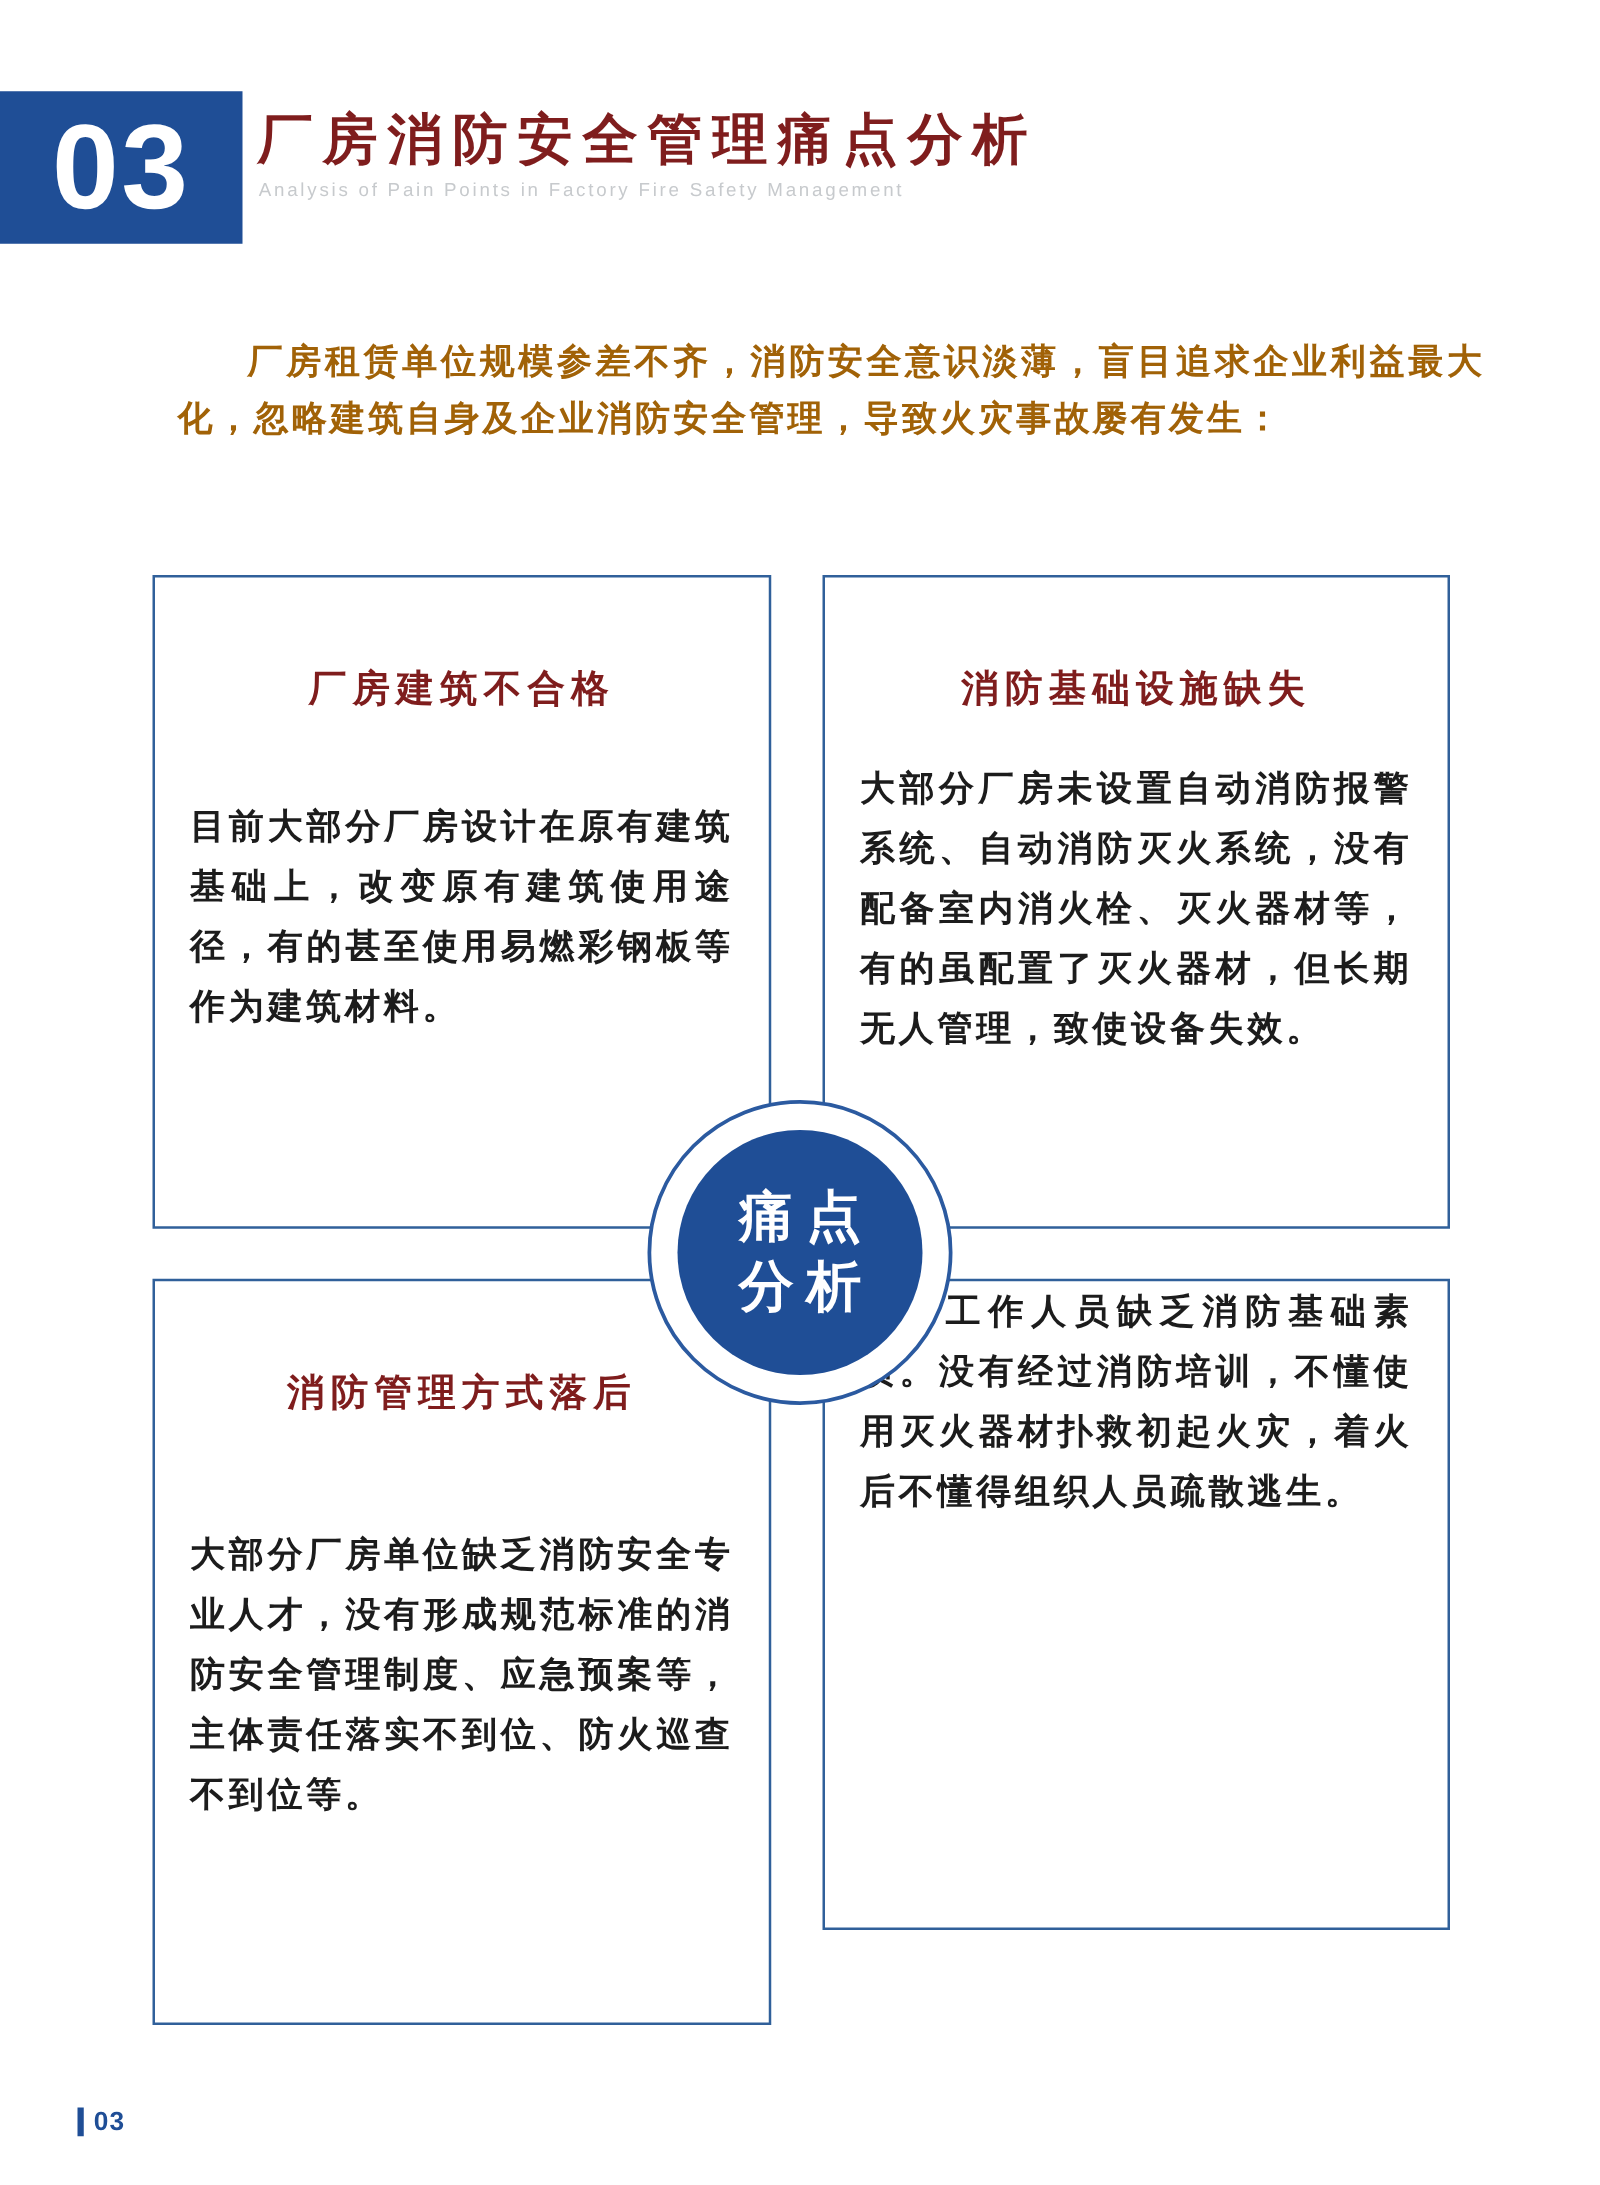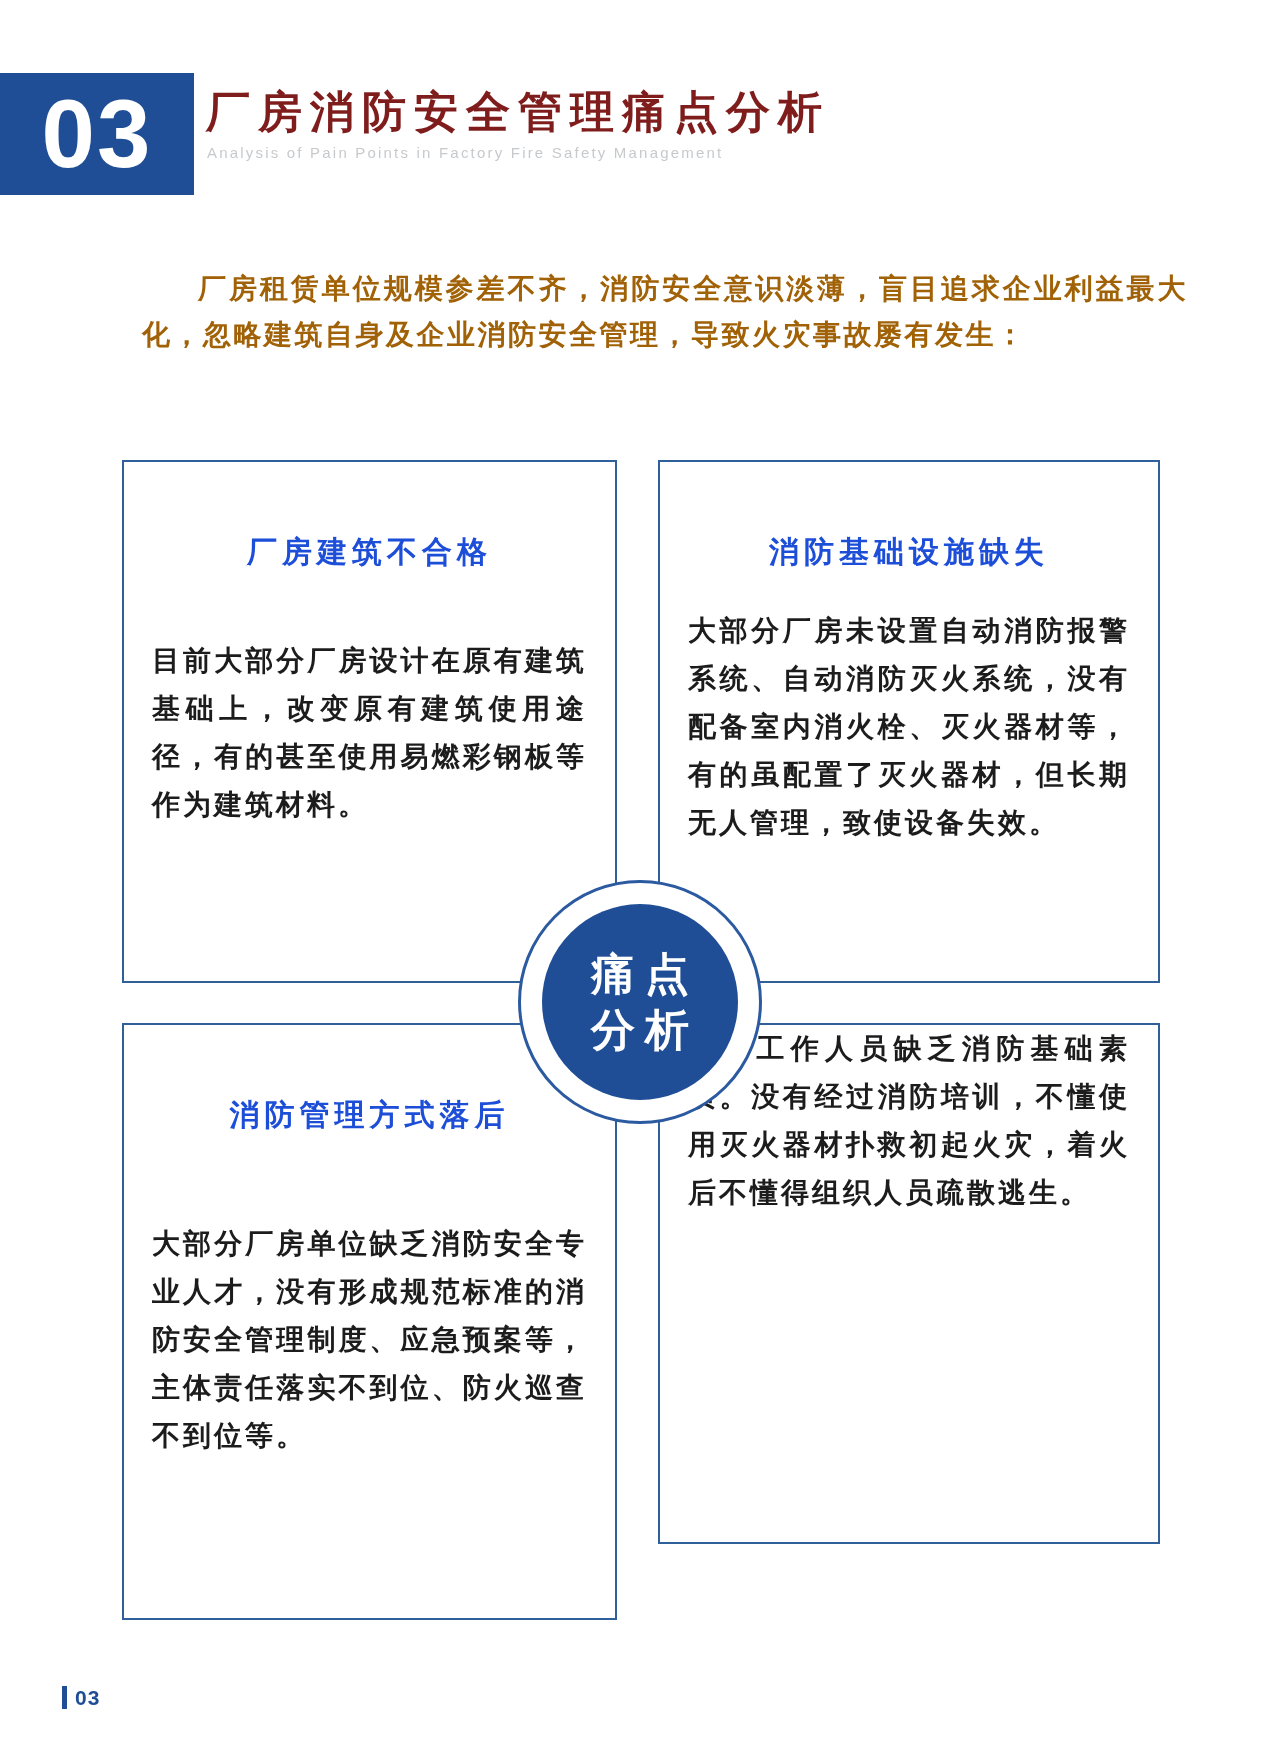--- a/index.html
+++ b/index.html
@@ -37,21 +37,21 @@
   .card{
     position:absolute;background:#ffffff;border:2px solid #30609a;
     box-sizing:border-box;z-index:1;
   }
   .card-tl{left:122px;top:460px;width:495px;height:523px;}
   .card-tr{left:658px;top:460px;width:502px;height:523px;}
   .card-bl{left:122px;top:1023px;width:495px;height:597px;}
   .card-br{left:658px;top:1023px;width:502px;height:521px;}
   .card h2{
     margin:70px 0 0;text-align:center;
-    font-size:30px;font-weight:800;color:#1d4ed8;letter-spacing:5px;line-height:1.3;
+    font-size:30px;font-weight:800;color:#7f1d1d;letter-spacing:5px;line-height:1.3;
   }
   .card p{
     margin:0 auto;width:calc(100% - 56px);
     font-size:28px;font-weight:700;color:#1c1c1c;
     line-height:48px;letter-spacing:3px;
     text-align:justify;text-justify:inter-character;
   }
   .card-tl p{margin-top:66px;}
   .card-tr p{margin-top:36px;}
   .card-bl p{margin-top:86px;}

